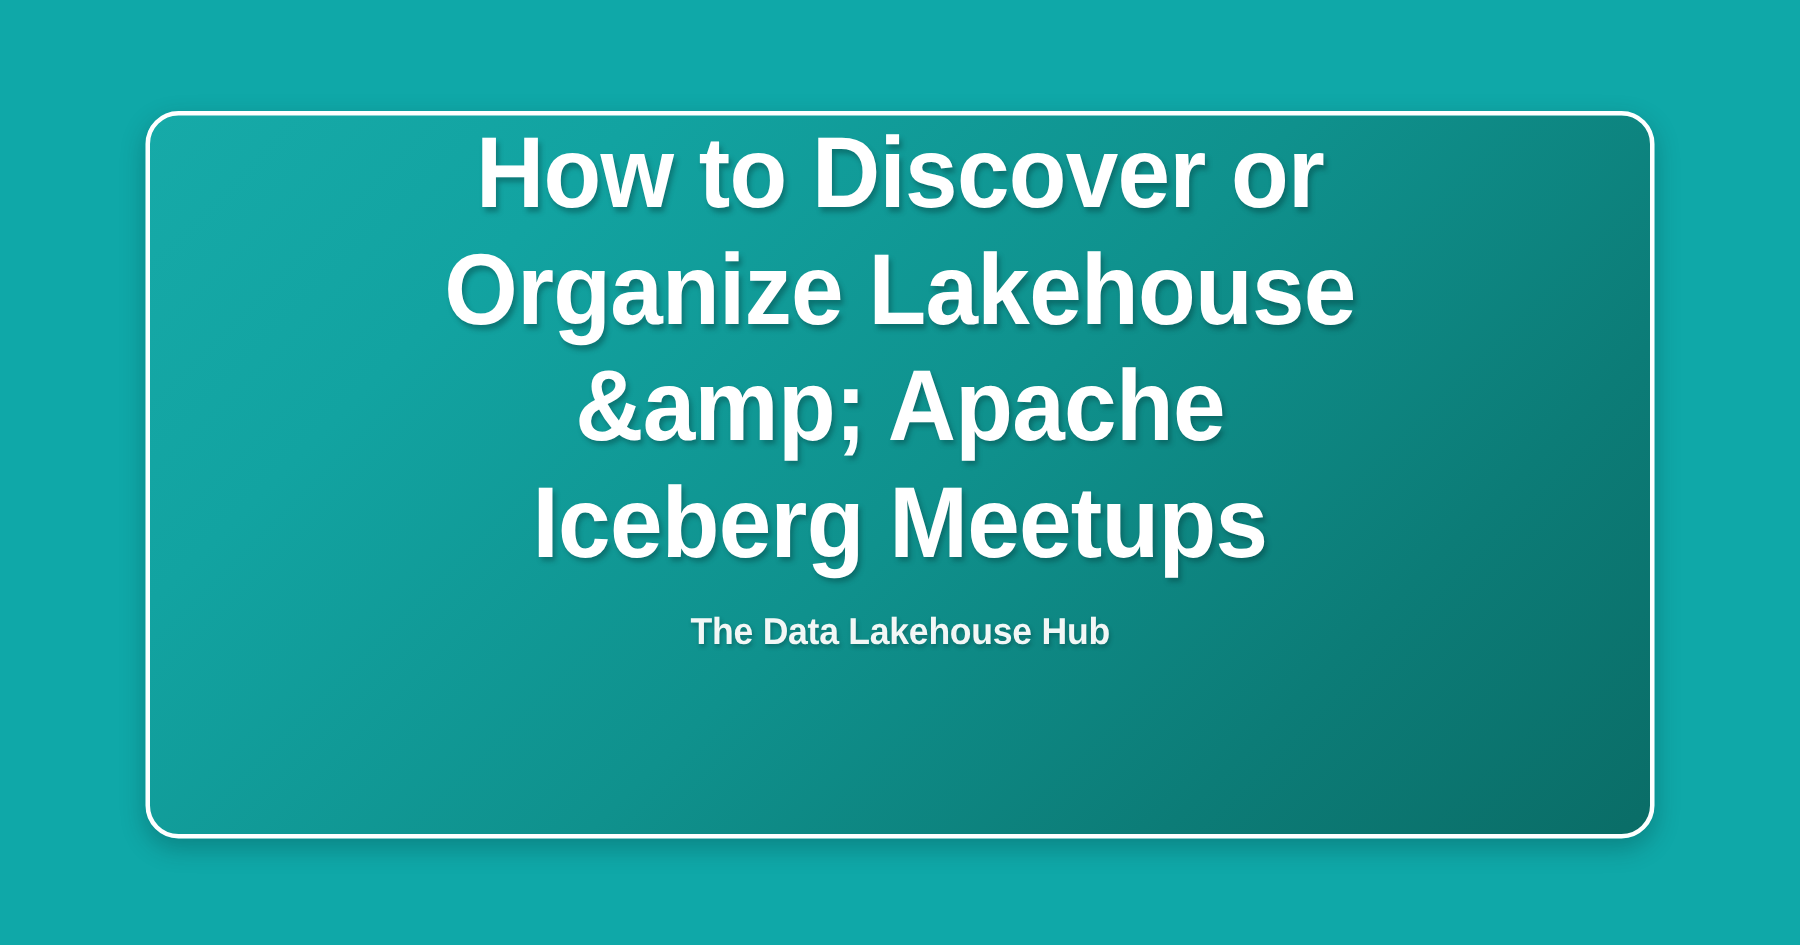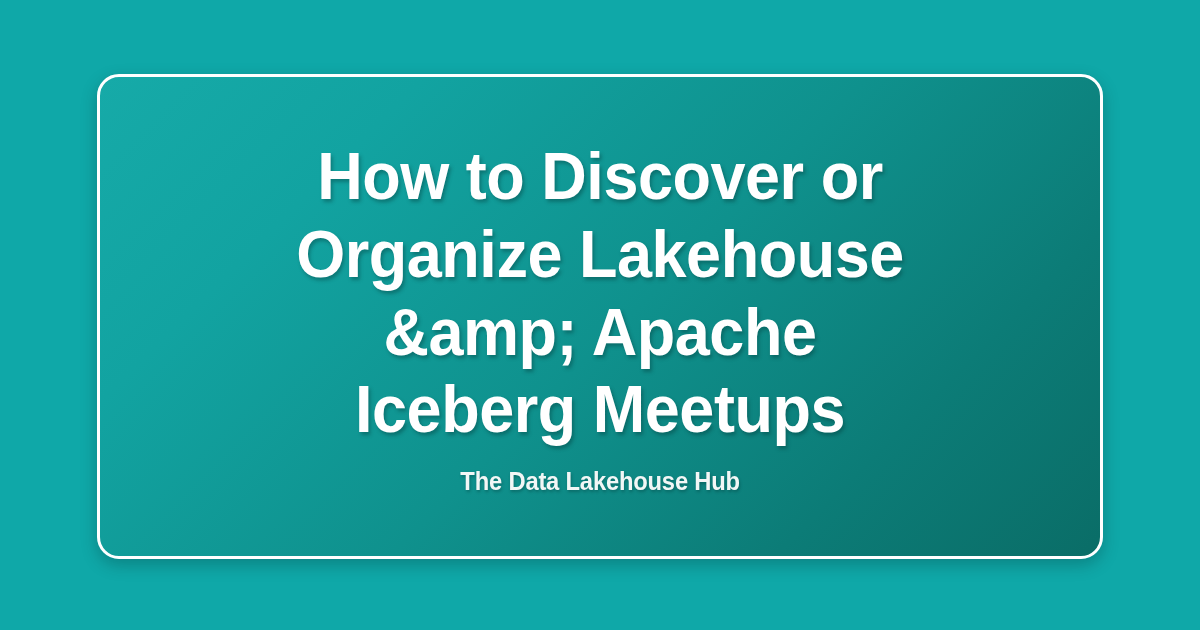--- a/index.html
+++ b/index.html
@@ -43,21 +43,20 @@
     background: linear-gradient(135deg,
                 #16aaa8 0%,
                 #12a3a1 22%,
                 #0f918d 52%,
                 #0c7c77 78%,
                 #0a6d67 100%);
     box-shadow: 0 6px 16px rgba(0, 40, 40, 0.28);
     display: flex;
     flex-direction: column;
     align-items: center;
-    justify-content: center;
     overflow: hidden;
   }
 
   .card-inner {
     width: 100%;
     padding: 0 30px;
     box-sizing: border-box;
     display: flex;
     flex-direction: column;
     align-items: center;

